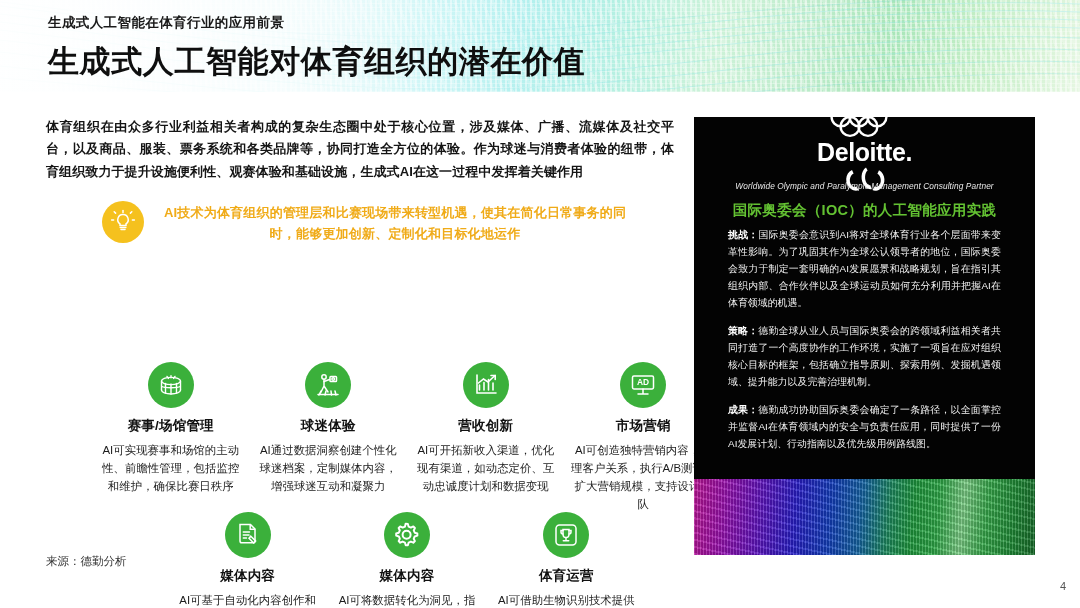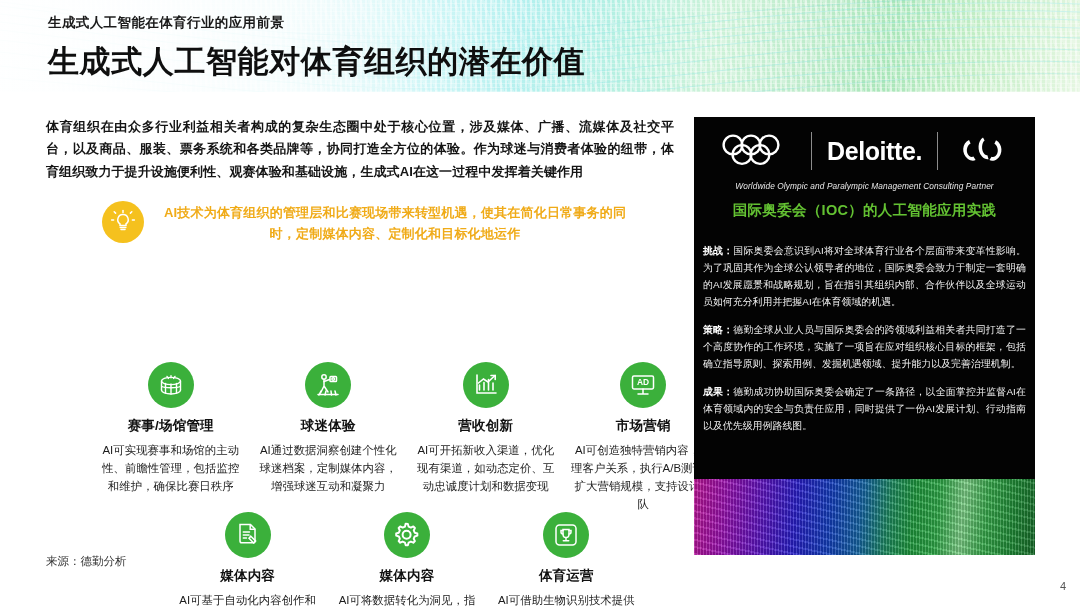--- a/index.html
+++ b/index.html
@@ -122,38 +122,38 @@
     font-size: 11px; color: #555;
   }
 
   
   .panel {
     position: absolute; left: 694px; top: 117px; width: 341px; height: 438px;
     background: #030303; overflow: hidden;
   }
   .logo-row {
     display: flex; align-items: center; justify-content: center;
-    gap: 0; padding-top: 16px; height: 52px;
+    gap: 0; padding-top: 16px; height: 52px; flex-direction: column;
   }
   .logo-rings { width: 78px; display: flex; justify-content: center; }
   .logo-sep { width: 1px; height: 38px; background: #8c8c8c; margin: 0 15px; }
   .logo-word {
     color: #ffffff; font-size: 25px; font-weight: bold; letter-spacing: -.4px;
     line-height: 1;
   }
   .logo-agitos { width: 58px; display: flex; justify-content: center; }
   .tagline {
     margin-top: 12px; text-align: center;
     font-size: 8.3px; color: #e9e9e9; letter-spacing: .1px; font-style: italic;
   }
   .panel-h {
     margin-top: 10px; text-align: center;
     font-size: 14.5px; font-weight: bold; color: #63c132; letter-spacing: .3px;
   }
-  .panel-body { padding: 0 9px; margin-top: 22px; }
+  .panel-body { padding: 0 34px; margin-top: 6px; }
   .para {
     font-size: 9.9px; color: #f2f2f2; line-height: 1.72;
     text-align: justify; text-justify: inter-character;
     margin-bottom: 11px; letter-spacing: .05px;
   }
   .para b { color: #ffffff; font-weight: bold; }
   .panel-strip {
     position: absolute; left: 0; bottom: 0; width: 341px; height: 76px;
     background:
       linear-gradient(96deg,
@@ -221,21 +221,21 @@
             <line x1="10.2" y1="18.6" x2="15.8" y2="18.6"></line>
             <line x1="11" y1="20.6" x2="15" y2="20.6"></line>
             <line x1="13" y1="1.6" x2="13" y2="3.6"></line>
             <line x1="3.6" y1="11" x2="1.6" y2="11"></line>
             <line x1="24.4" y1="11" x2="22.4" y2="11"></line>
             <line x1="5.6" y1="4.1" x2="4.2" y2="2.7"></line>
             <line x1="20.4" y1="4.1" x2="21.8" y2="2.7"></line>
           </g>
         </svg>
       </div>
-      <div class="callout-text">AI技术为体育组织的管理层和比赛现场带来转型机遇，使其在简化日常事务的同时，定制媒体内容、定制化和目标化地运作</div>
+      <div class="callout-text">AI技术为体育组织的管理层和比赛现场带来转型机遇，使其在简化日常事务的同时，能够更加创新、定制化和目标化地运作</div>
     </div>
 
     <div class="row1">
       <div class="card">
         <div class="card-icon">
           <svg width="30" height="30" viewBox="0 0 30 30">
             <g fill="none" stroke="#ffffff" stroke-width="1.4" stroke-linecap="round">
               <ellipse cx="15" cy="11" rx="9.5" ry="3.6"></ellipse>
               <path d="M5.5 11 L5.5 20 M24.5 11 L24.5 20"></path>
               <path d="M5.5 20 C5.5 22.4 9.8 24 15 24 C20.2 24 24.5 22.4 24.5 20"></path>

